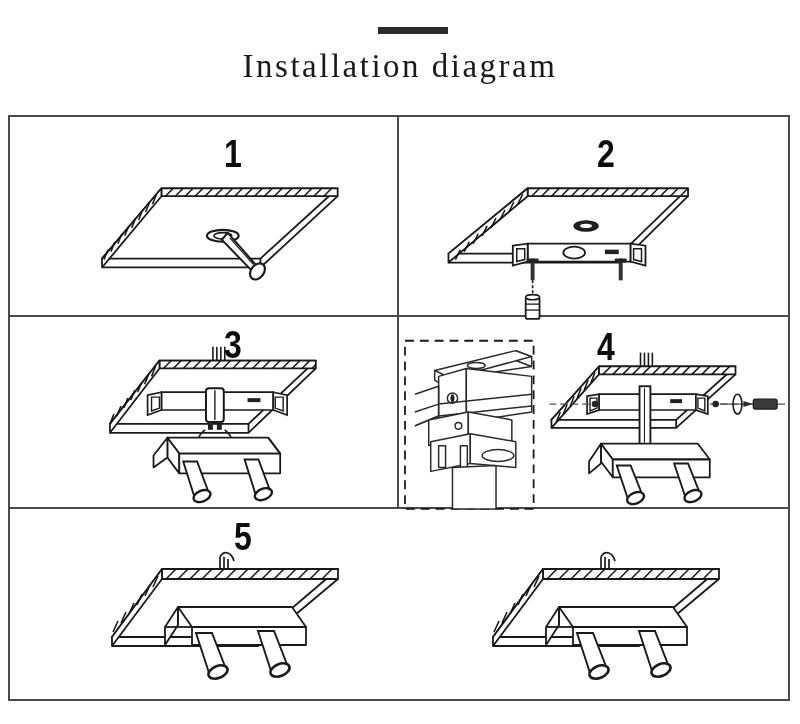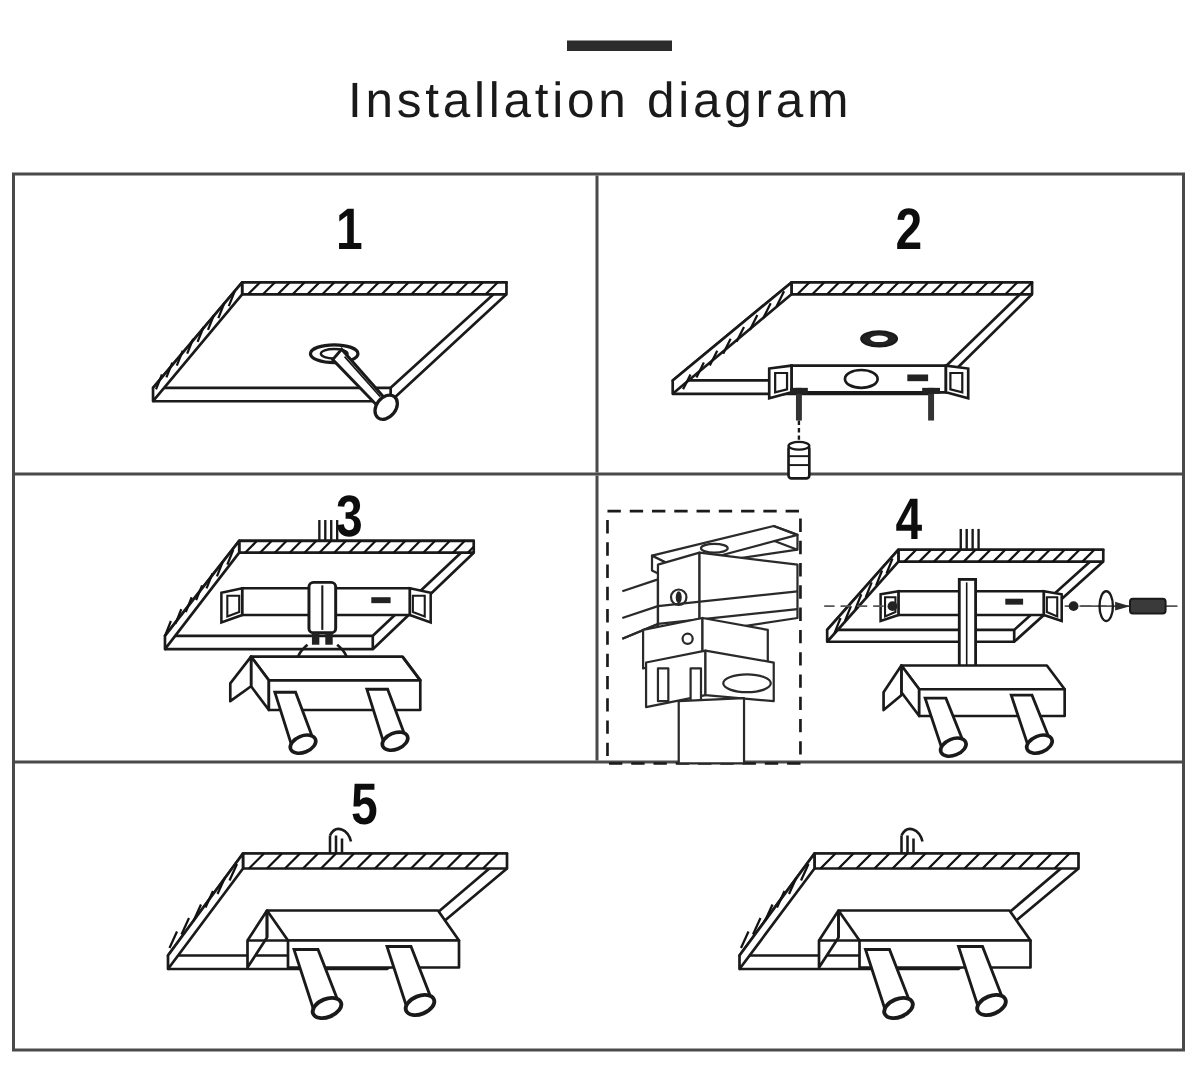--- a/index.html
+++ b/index.html
@@ -30,21 +30,21 @@
     width: 70px;
     height: 7px;
     background: #2b2b2b;
   }
   #page-title {
     position: absolute;
     left: 0;
     top: 48px;
     width: 800px;
     text-align: center;
-    font-family: Liberation Sans, sans-serif;
+    font-family: Liberation Serif, serif;
     font-size: 33px;
     letter-spacing: 2.5px;
     color: #1a1a1a;
     font-weight: 400;
     white-space: nowrap;
   }
 
   
   #grid {
     position: absolute;

